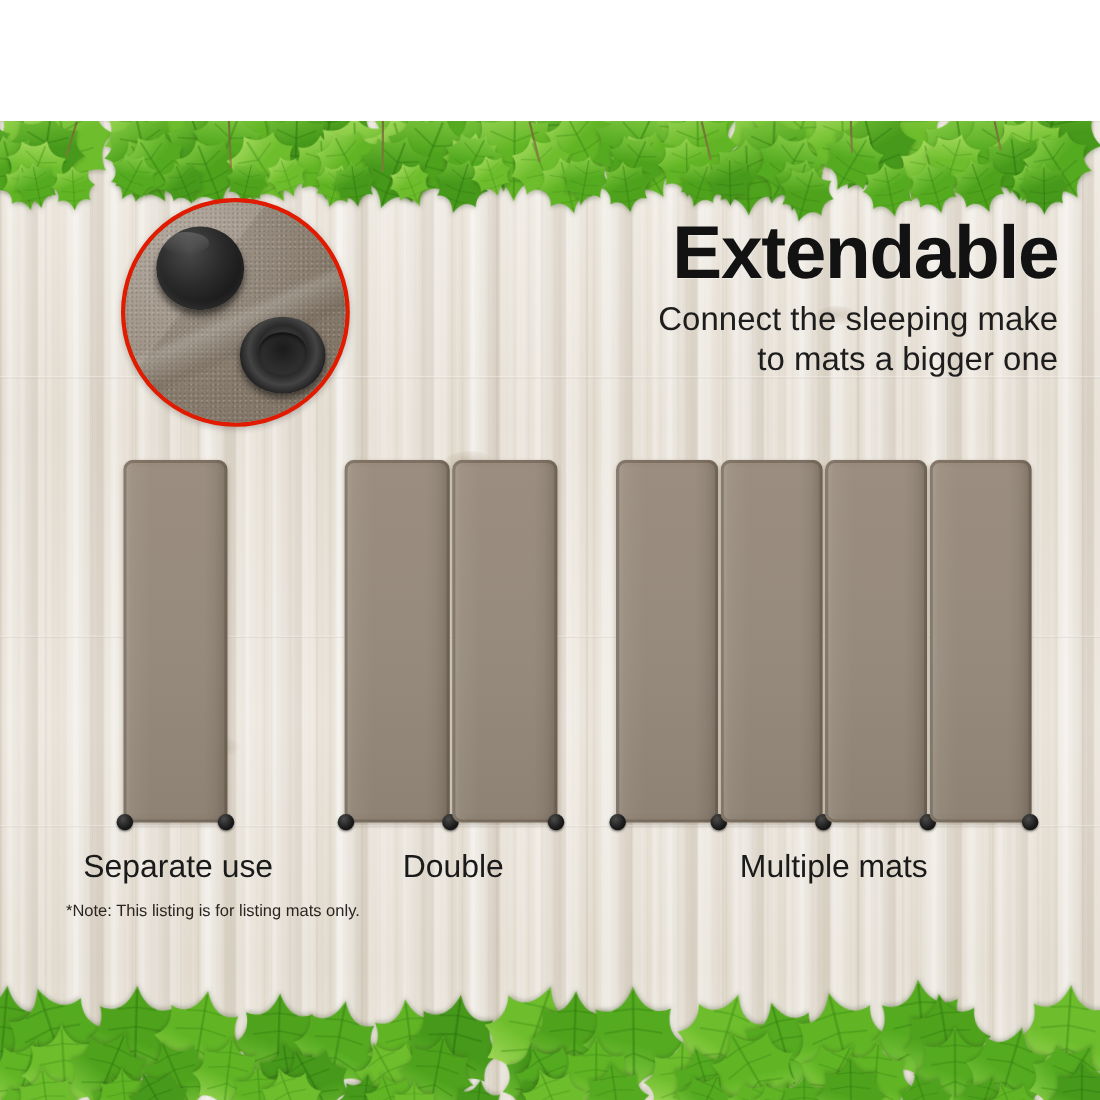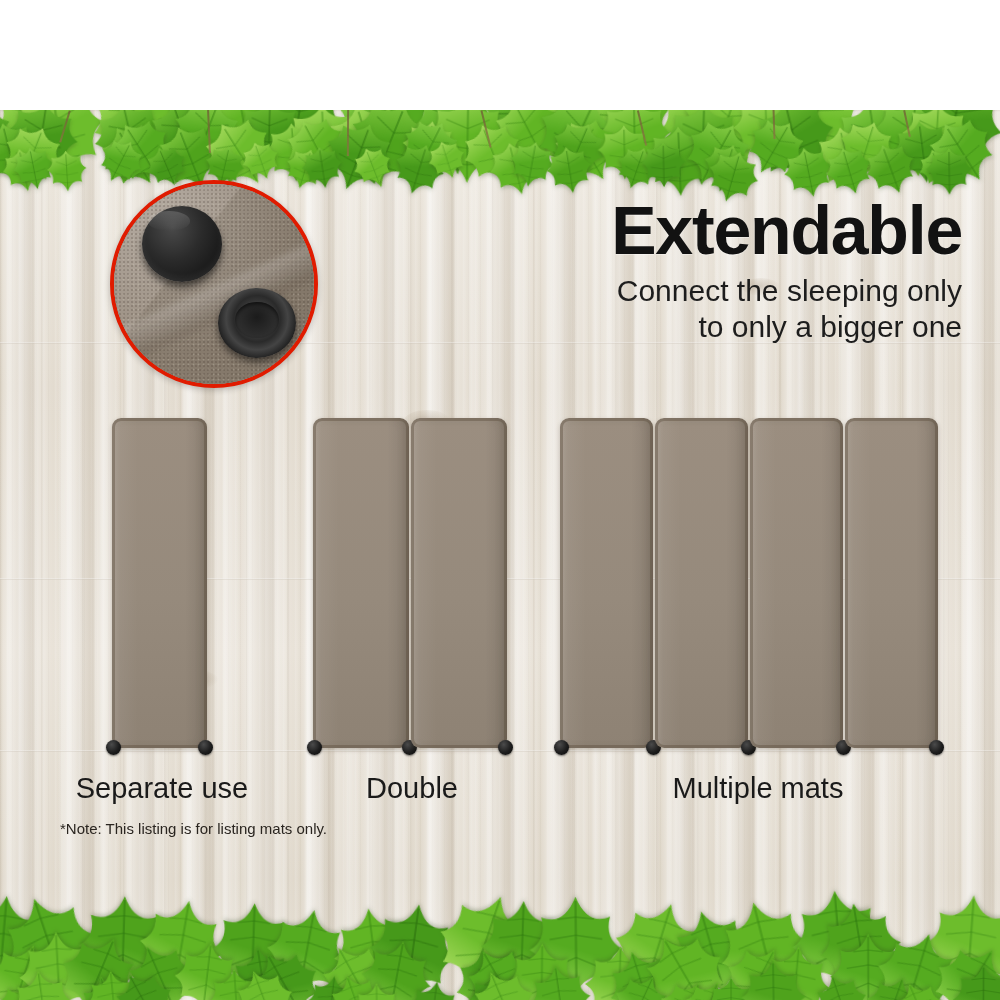--- a/index.html
+++ b/index.html
@@ -1158,22 +1158,22 @@
       <div class="inset-fabric"></div>
       <div class="fabric-noise"></div>
       <div class="fabric-fold"></div>
       <div id="snap-cap"></div>
       <div id="snap-socket"></div>
     </div>
 
     <div id="headline-block">
       <div id="headline">Extendable</div>
       <div id="subline">
-        <span>Connect the sleeping only</span>
-        <span>to only a bigger one</span>
+        <span>Connect the sleeping make</span>
+        <span>to mats a bigger one</span>
       </div>
     </div>
 
     <div class="mat-group" id="group-separate" style="left:112px;top:308px;">
       <div class="mat" style="width:95px;height:330px">
         <div class="snap-dot" style="left:-6px"></div>
         <div class="snap-dot" style="right:-6px"></div>
       </div>
     </div>
 

